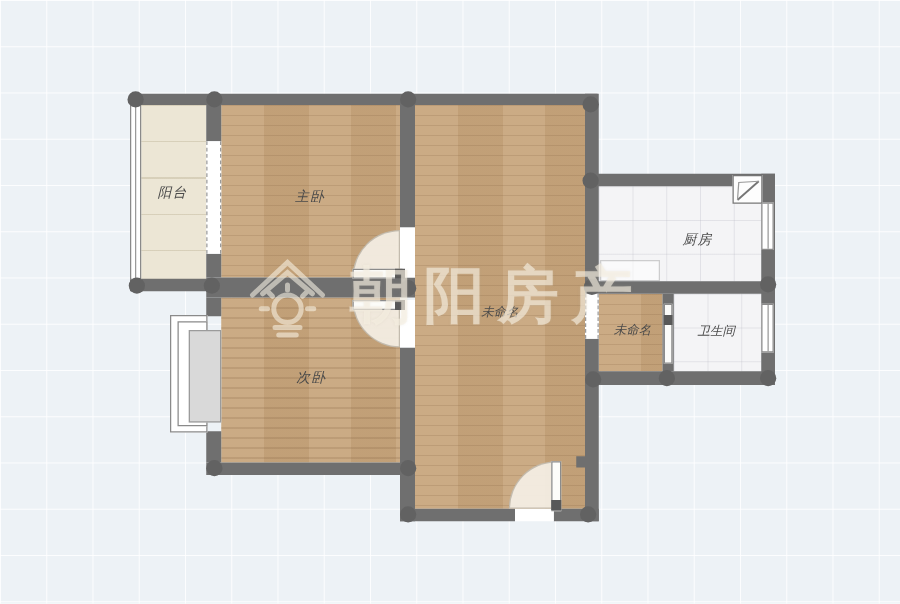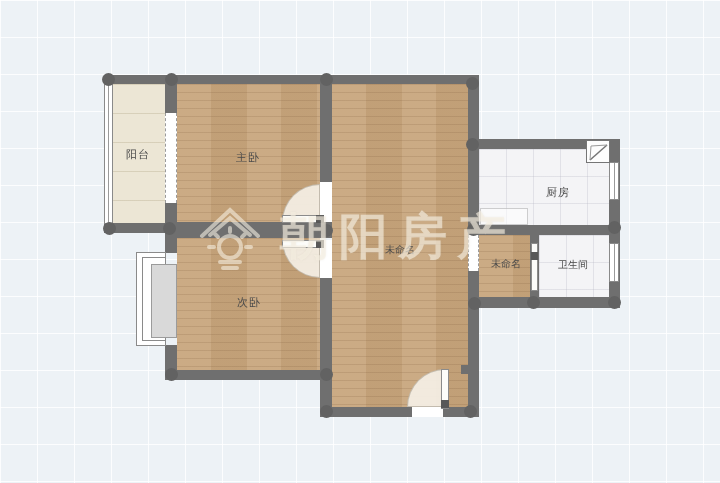--- a/index.html
+++ b/index.html
@@ -48,21 +48,21 @@
     background:rgba(243,237,227,.95);
     border:1px solid rgba(158,150,136,.55);
     box-sizing:border-box;
   }
   .door-leaf{background:#fdfdfa;border:1px solid #8b8b8b;box-sizing:border-box;}
   .hinge{background:#585858;}
   .bay-frame{background:#ffffff;border:1px solid #8a8a8a;box-sizing:border-box;}
   .bay-sill{background:#d9d9d9;border:1px solid #9b9b9b;box-sizing:border-box;}
   .room-label{
     transform:translate(-50%,-50%);
-    color:#4a4a4a;font-size:11px;white-space:nowrap;letter-spacing:1px;
+    color:#4a4a4a;font-size:11px;white-space:nowrap;letter-spacing:1px;font-style:italic;
   }
   .room-label.small{font-size:10px;letter-spacing:0;}
   .counter{background:rgba(255,255,255,.55);border:1px solid rgba(150,150,150,.45);box-sizing:border-box;}
   .flue{background:#fdfdfd;border:1px solid #757575;box-sizing:border-box;}
   .watermark-text{
     color:rgba(248,242,228,.60);
     font-size:49px;font-weight:bold;letter-spacing:10px;white-space:nowrap;
     text-shadow:0 0 2px rgba(200,190,170,.25);
   }
   .partition-leaf{background:#fbfbf9;border:1px solid #8b8b8b;box-sizing:border-box;}

